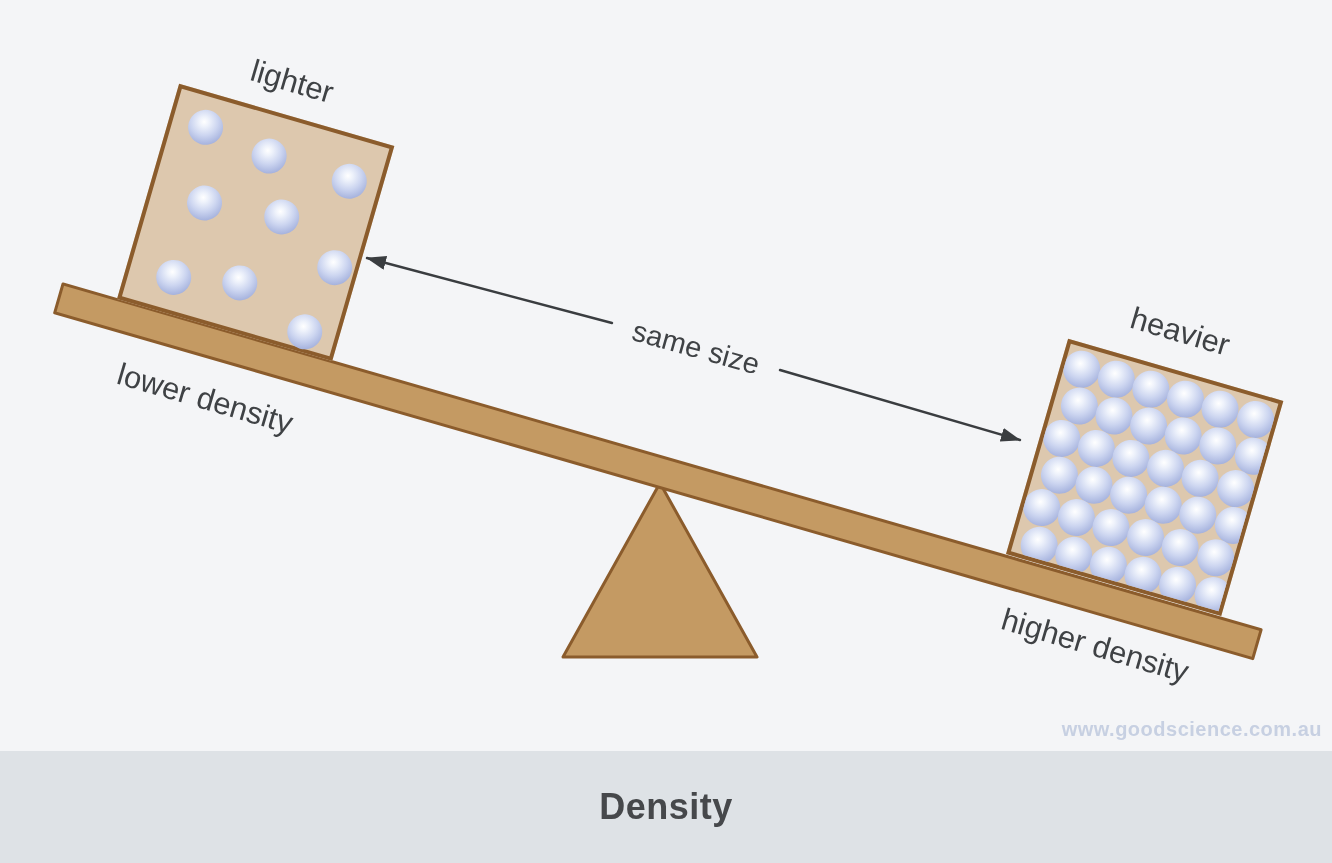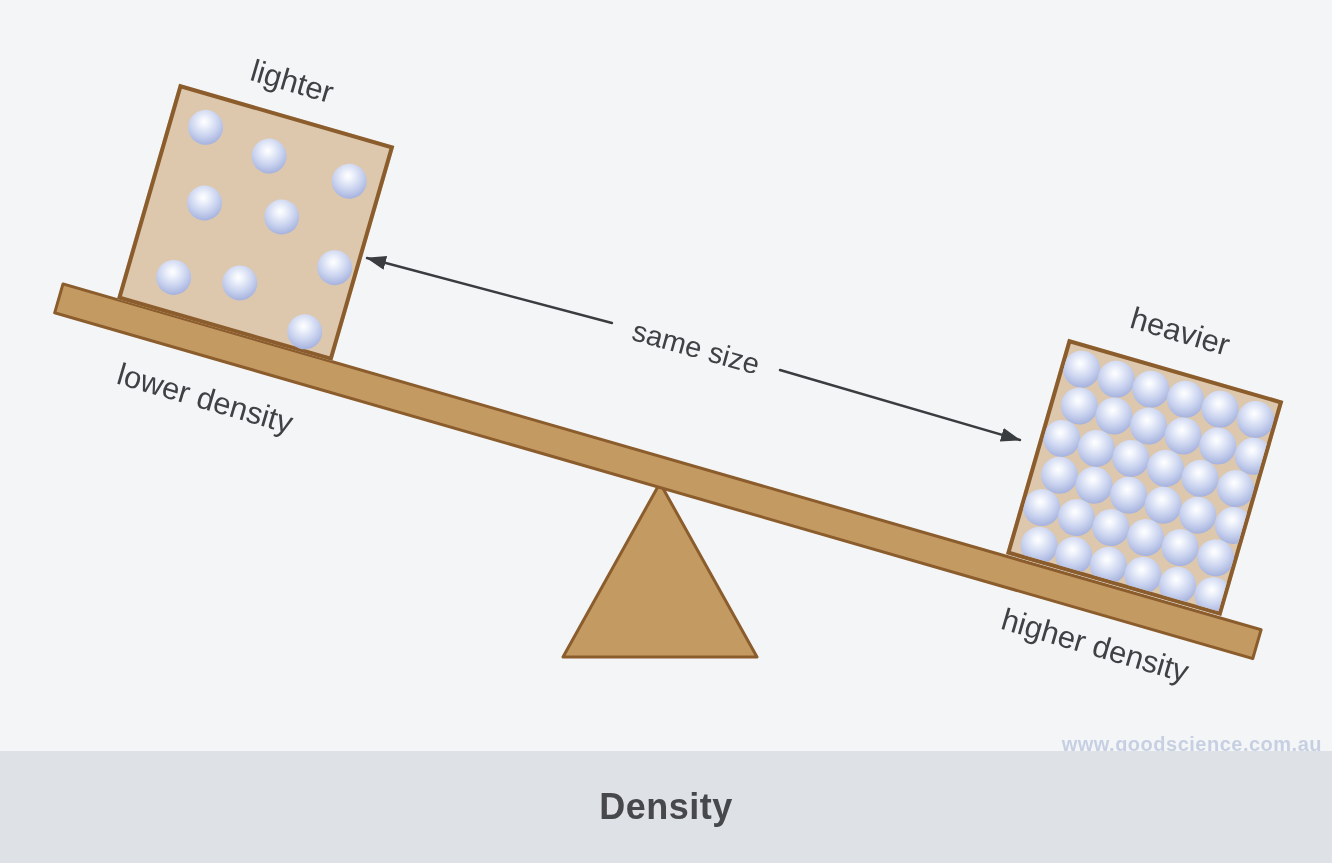--- a/index.html
+++ b/index.html
@@ -32,21 +32,20 @@
   .lbl{
     position:absolute; white-space:nowrap;
     color:var(--text,#3f4245); font-size:31px;
     transform:translate(-50%,-50%) rotate(16.3deg);
   }
   .lbl-same{font-size:29px; transform:translate(-50%,-50%) rotate(15.6deg);}
   .watermark{
     position:absolute; right:10px; top:718px;
     color:var(--watermark,#c7d0e2); font-size:20px; font-weight:bold;
     letter-spacing:0.5px;
-    margin-top:15px;
   }
   .banner{
     position:absolute; left:0; bottom:0; width:100%; height:112px;
     background:var(--banner,#dee2e6);
     display:flex; align-items:center; justify-content:center;
   }
   .banner-title{
     color:#46484b; font-size:36px; font-weight:bold; letter-spacing:0.5px;
   }
 </style>

